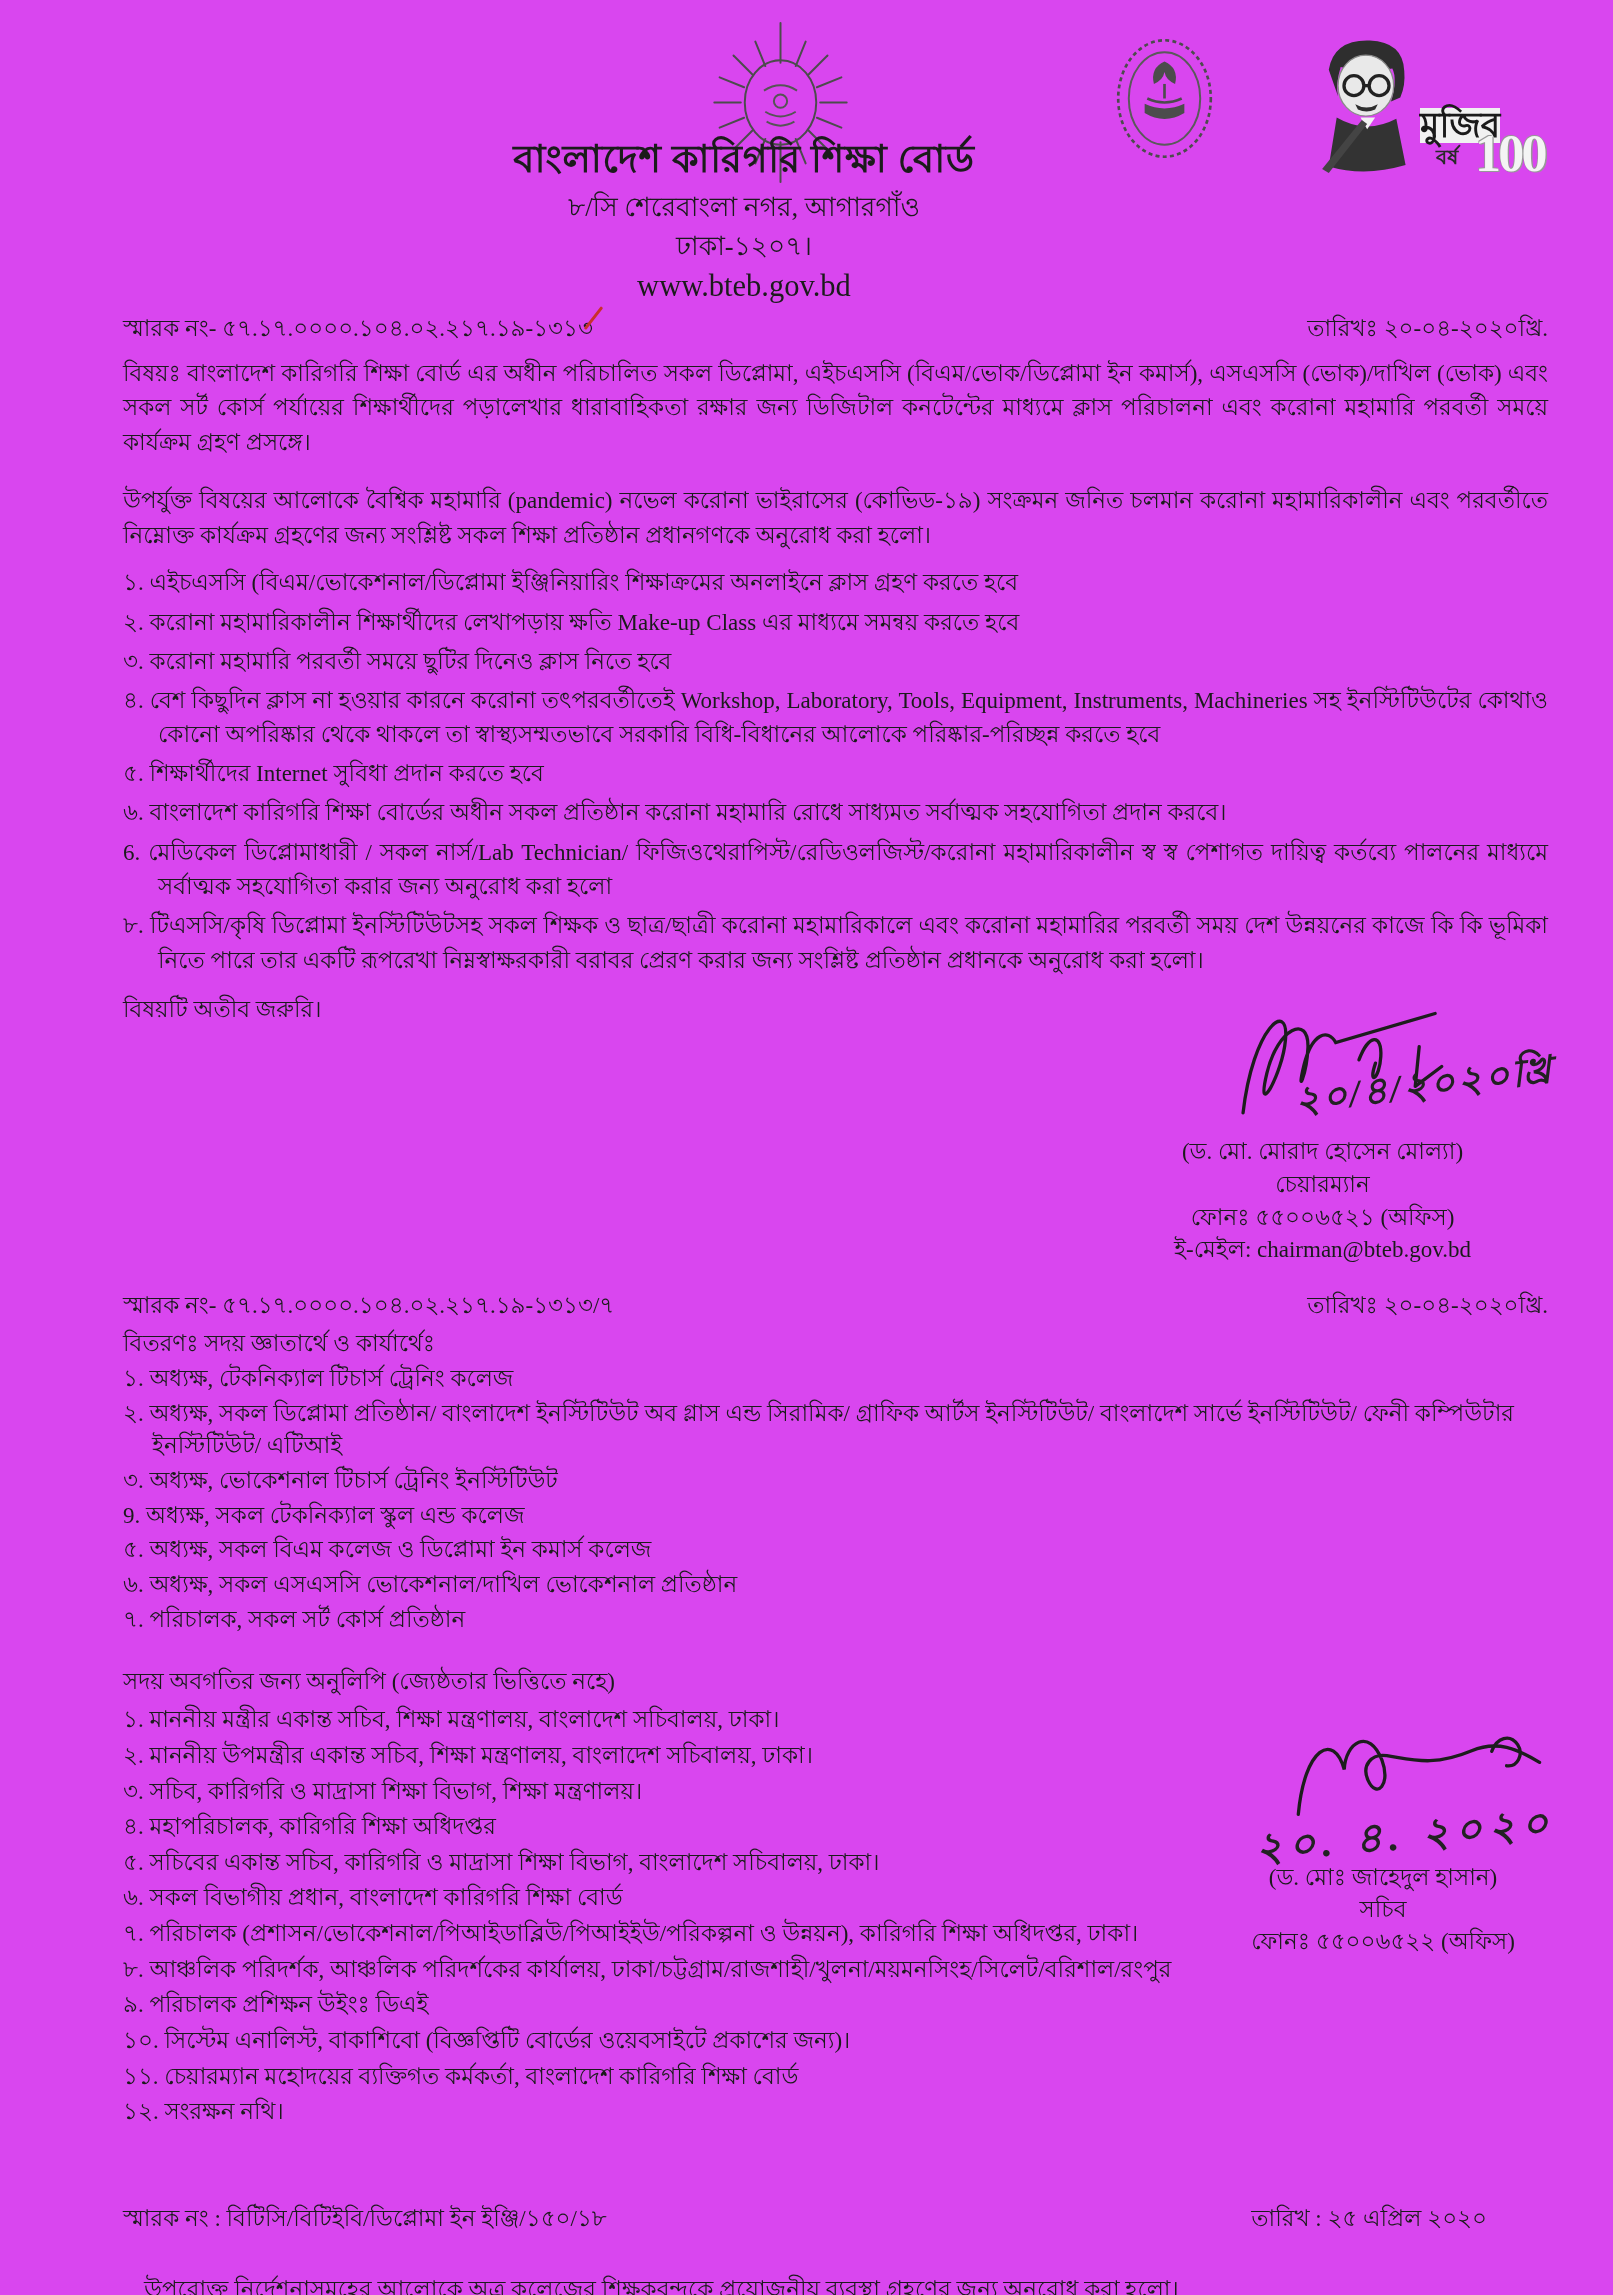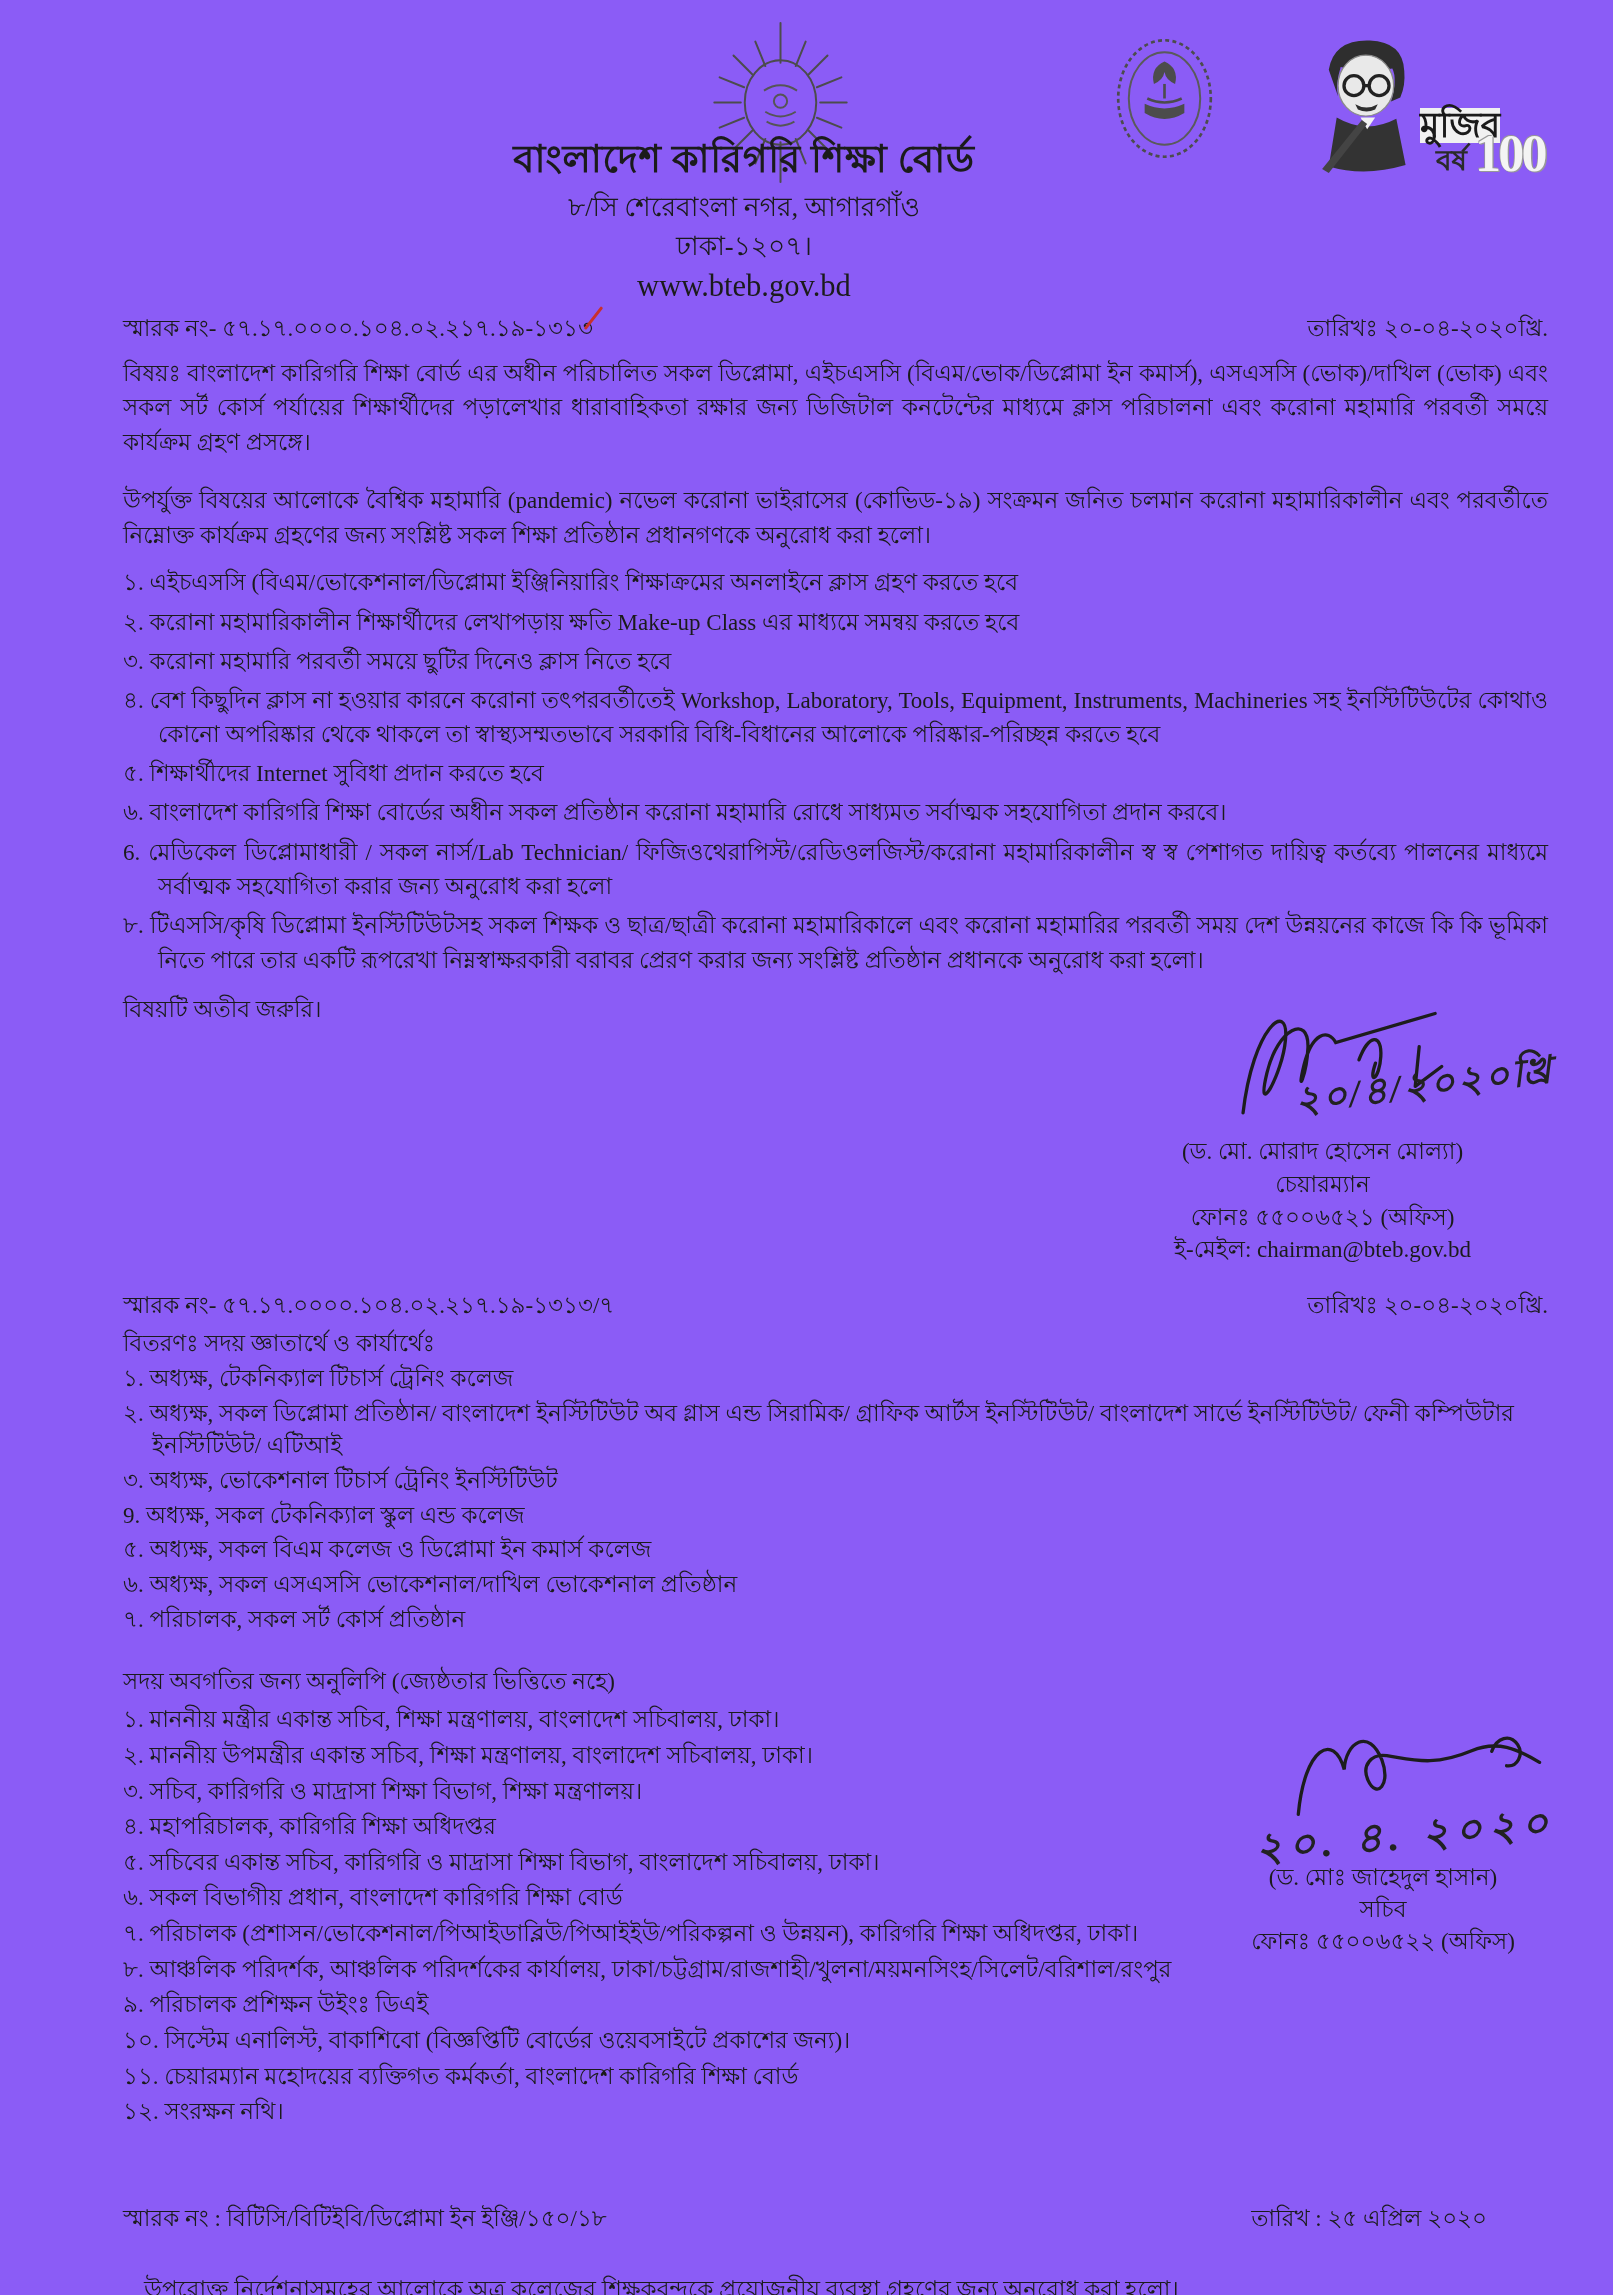--- a/index.html
+++ b/index.html
@@ -1,19 +1,19 @@
 <!DOCTYPE html>
 <html style="font-size:10.6px"><head>
 <meta charset="utf-8">
 <style>
   html,body{margin:0;padding:0;background:#d9d9d9;}
   .page{
     position:relative;
     width:1614px;height:2295px;
-    background:#8b5cf6;
+    background:#d946ef;
     color:#1b1b1b;
     font-family:"Liberation Serif","DejaVu Serif",serif;
     font-size:23px;
     line-height:1.5;
     overflow:hidden;
   }
   .content{padding:0 66px 0 123px;}
 
   
   .header{position:relative;height:305px;}
@@ -21,21 +21,21 @@
   .org-name{top:131px;font-size:38px;font-weight:bold;letter-spacing:0.7px;}
   .addr1{top:188px;font-size:26.5px;}
   .addr2{top:227px;font-size:26.5px;}
   .website{top:264px;font-size:30.5px;}
   .seal{position:absolute;left:711px;top:12px;}
   .emblem{position:absolute;left:1114px;top:35px;}
   .mujib{position:absolute;left:1302px;top:30px;width:229px;height:151px;}
   .mujib-inner{position:relative;width:100%;height:100%;}
   .mujib-label{position:absolute;left:118px;top:78px;line-height:1;}
   .mujib-w1{font-size:35px;font-weight:bold;color:#1a1a1a;background:#f1f1f1;}
-  .mujib-w2{font-size:28px;font-weight:bold;color:#2a2a2a;margin-top:4px;margin-left:16px;}
+  .mujib-w2{font-size:20px;font-weight:bold;color:#2a2a2a;margin-top:4px;margin-left:16px;}
   .mujib-100{position:absolute;left:173px;top:85px;font-size:52px;font-weight:bold;color:#f4f4f4;text-shadow:0 0 1.3px #8a8a8a,1.3px 1.3px 0 #9a9a9a,-0.7px -0.7px 0 #9a9a9a;letter-spacing:-2.7px;}
 
   
   .row{display:flex;justify-content:space-between;align-items:baseline;}
   .memo1-row{margin-top:6.6px;position:relative;}
   .red-mark{position:absolute;left:469px;top:-8px;width:2.7px;height:28px;background:#c9302c;transform:rotate(38deg);border-radius:1.3px;}
 
   .subject{margin-top:10.6px;font-weight:normal;text-align:justify;}
   .bodyp{margin-top:24px;text-align:justify;}
 

